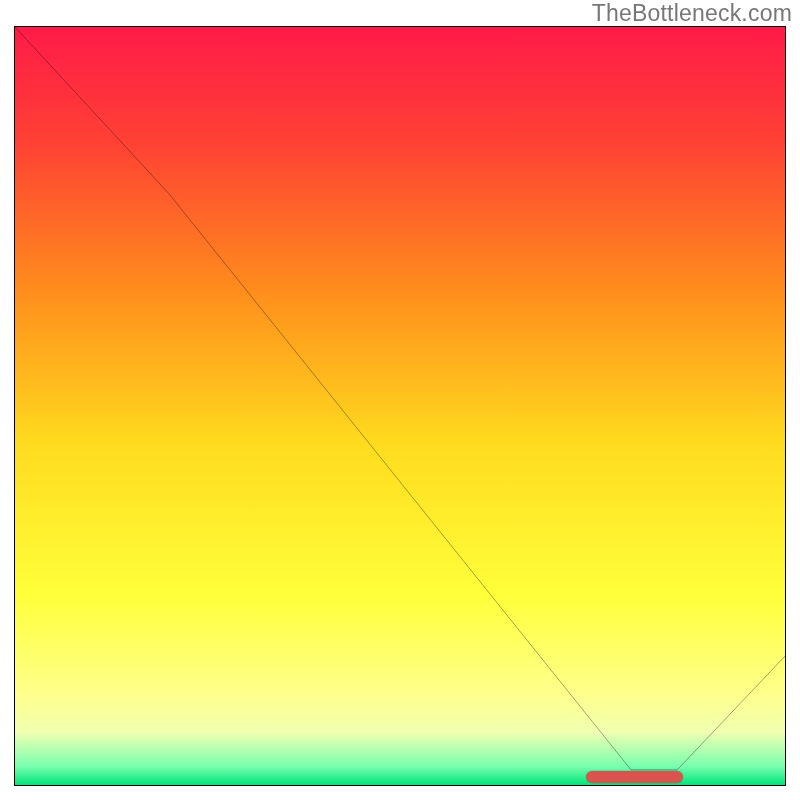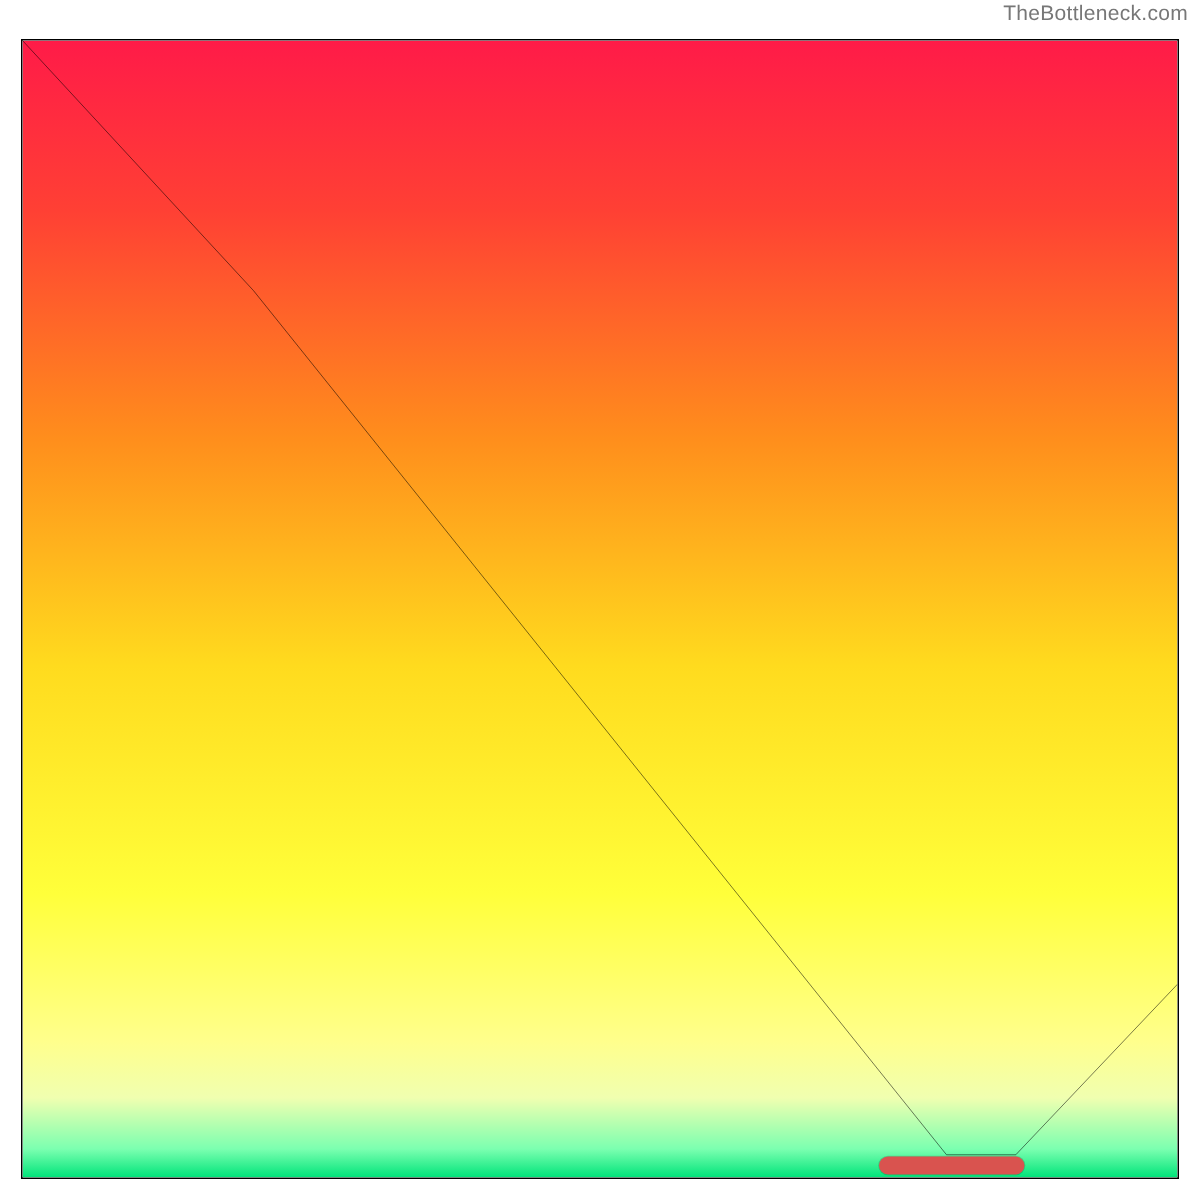--- a/index.html
+++ b/index.html
@@ -13,21 +13,21 @@
   }
   .frame {
     position: relative;
     width: 800px;
     height: 800px;
   }
   .watermark {
     position: absolute;
     top: 0;
     right: 8px;
-    font-size: 14px;
+    font-size: 23px;
     color: #777777;
     letter-spacing: 0.2px;
     font-weight: 400;
   }
   .plot-area {
     position: absolute;
     left: 14px;
     top: 26px;
     width: 772px;
     height: 760px;

